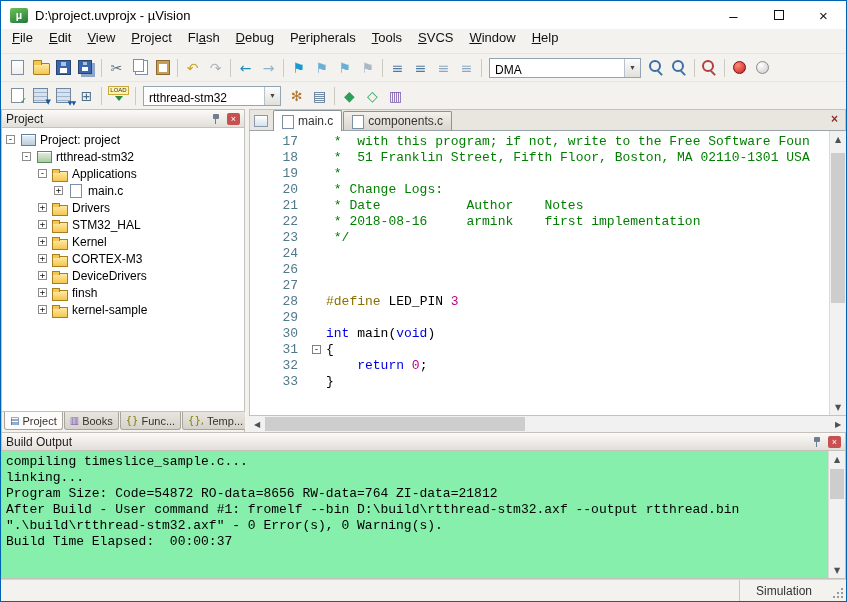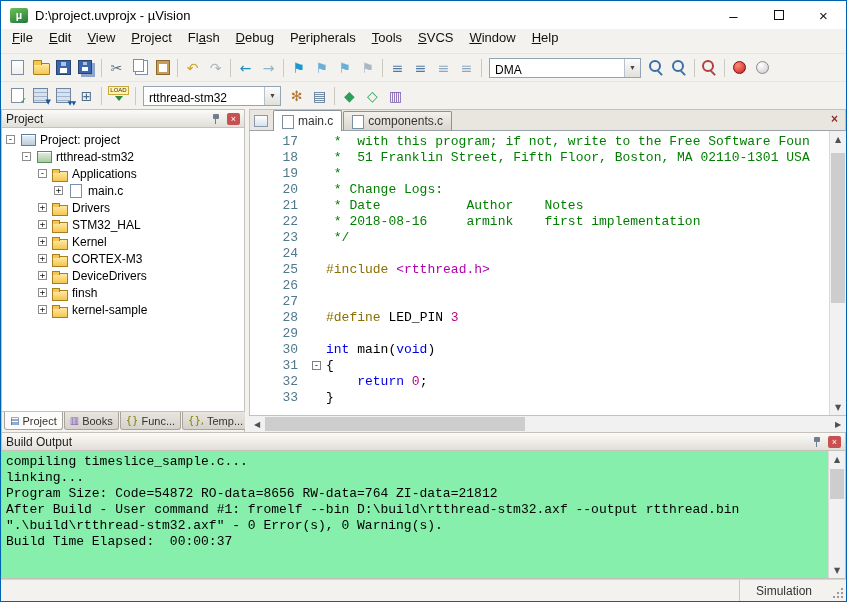--- a/index.html
+++ b/index.html
@@ -325,21 +325,20 @@
       <div class="ed-body">
         <div class="code" id="code">
             <div class="cline"><span class="ln">17</span><span class="fold"></span><span class="ct"><span class="cm"> *  with this program; if not, write to the Free Software Foun</span></span></div>
             <div class="cline"><span class="ln">18</span><span class="fold"></span><span class="ct"><span class="cm"> *  51 Franklin Street, Fifth Floor, Boston, MA 02110-1301 USA</span></span></div>
             <div class="cline"><span class="ln">19</span><span class="fold"></span><span class="ct"><span class="cm"> *</span></span></div>
             <div class="cline"><span class="ln">20</span><span class="fold"></span><span class="ct"><span class="cm"> * Change Logs:</span></span></div>
             <div class="cline"><span class="ln">21</span><span class="fold"></span><span class="ct"><span class="cm"> * Date           Author    Notes</span></span></div>
             <div class="cline"><span class="ln">22</span><span class="fold"></span><span class="ct"><span class="cm"> * 2018-08-16     armink    first implementation</span></span></div>
             <div class="cline"><span class="ln">23</span><span class="fold"></span><span class="ct"><span class="cm"> */</span></span></div>
             <div class="cline"><span class="ln">24</span><span class="fold"></span><span class="ct"></span></div>
-            <div class="cline"><span class="ln">25</span><span class="fold"></span><span class="ct"><span class="pp">#include </span><span class="str">&lt;rtthread.h&gt;</span></span></div>
             <div class="cline"><span class="ln">26</span><span class="fold"></span></div>
             <div class="cline"><span class="ln">27</span><span class="fold"></span><span class="ct"></span></div>
             <div class="cline"><span class="ln">28</span><span class="fold"></span><span class="ct"><span class="pp">#define </span><span class="pl">LED_PIN </span><span class="num">3</span></span></div>
             <div class="cline"><span class="ln">29</span><span class="fold"></span><span class="ct"></span></div>
             <div class="cline"><span class="ln">30</span><span class="fold"></span><span class="ct"><span class="kw">int</span><span class="pl"> main(</span><span class="kw">void</span><span class="pl">)</span></span></div>
             <div class="cline"><span class="ln">31</span><span class="fold"><span class="fbox">-</span></span><span class="ct"><span class="pl">{</span></span></div>
             <div class="cline"><span class="ln">32</span><span class="fold"></span><span class="ct"><span class="pl">    </span><span class="kw">return</span><span class="pl"> </span><span class="num">0</span><span class="pl">;</span></span></div>
             <div class="cline"><span class="ln">33</span><span class="fold"></span><span class="ct"><span class="pl">}</span></span></div>
           </div>
         <div class="vscroll">

